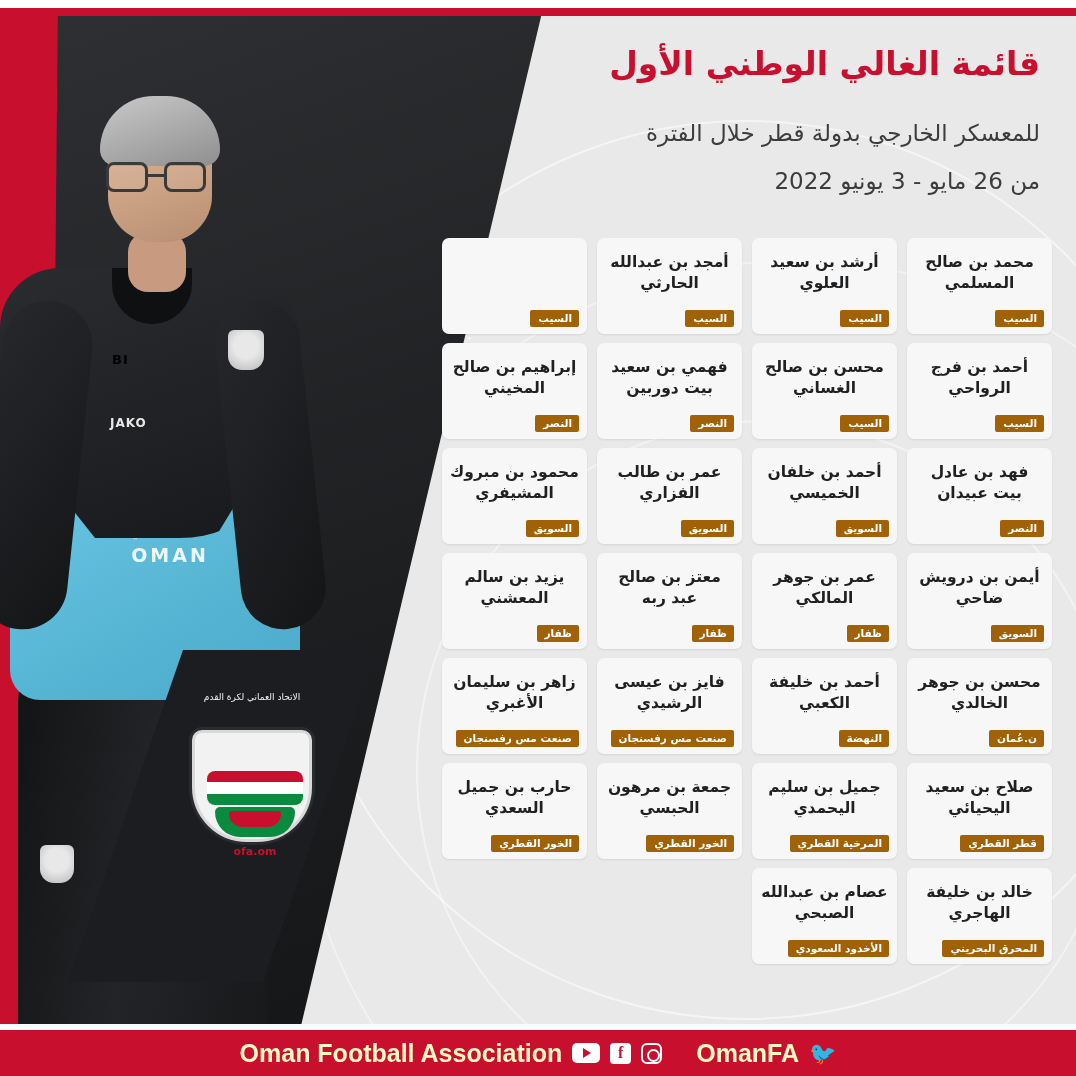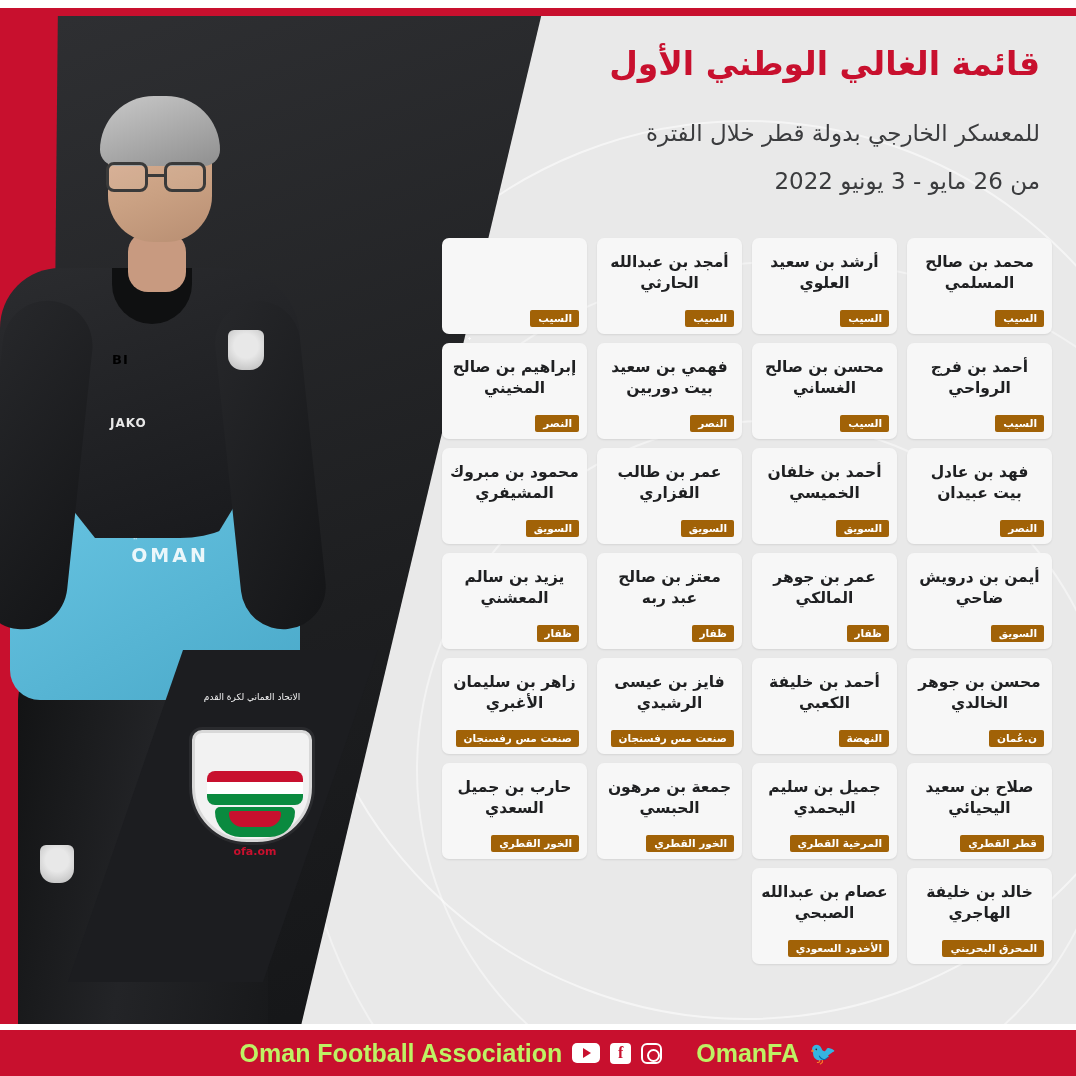--- a/index.html
+++ b/index.html
@@ -256,21 +256,21 @@
   }
   .card.empty { background: transparent; box-shadow: none; }
 
   
   .bottom-bar {
     position: absolute; left: 0; bottom: 0; width: 1076px; height: 46px;
     background: #c8102e; z-index: 10;
     display: flex; align-items: center; justify-content: center; gap: 10px;
   }
   .bb-text {
-    color: #bef264; font-size: 25px; font-weight: bold;
+    color: #fef9c3; font-size: 25px; font-weight: bold;
     font-family: "Liberation Sans", sans-serif;
     text-align: right;
   }
   .bb-icon {
     display: inline-flex; align-items: center; justify-content: center;
     color: #ffffff;
   }
   .icon-sq {
     width: 21px; height: 21px; border: 2.5px solid #ffffff; border-radius: 6px;
     position: relative;

